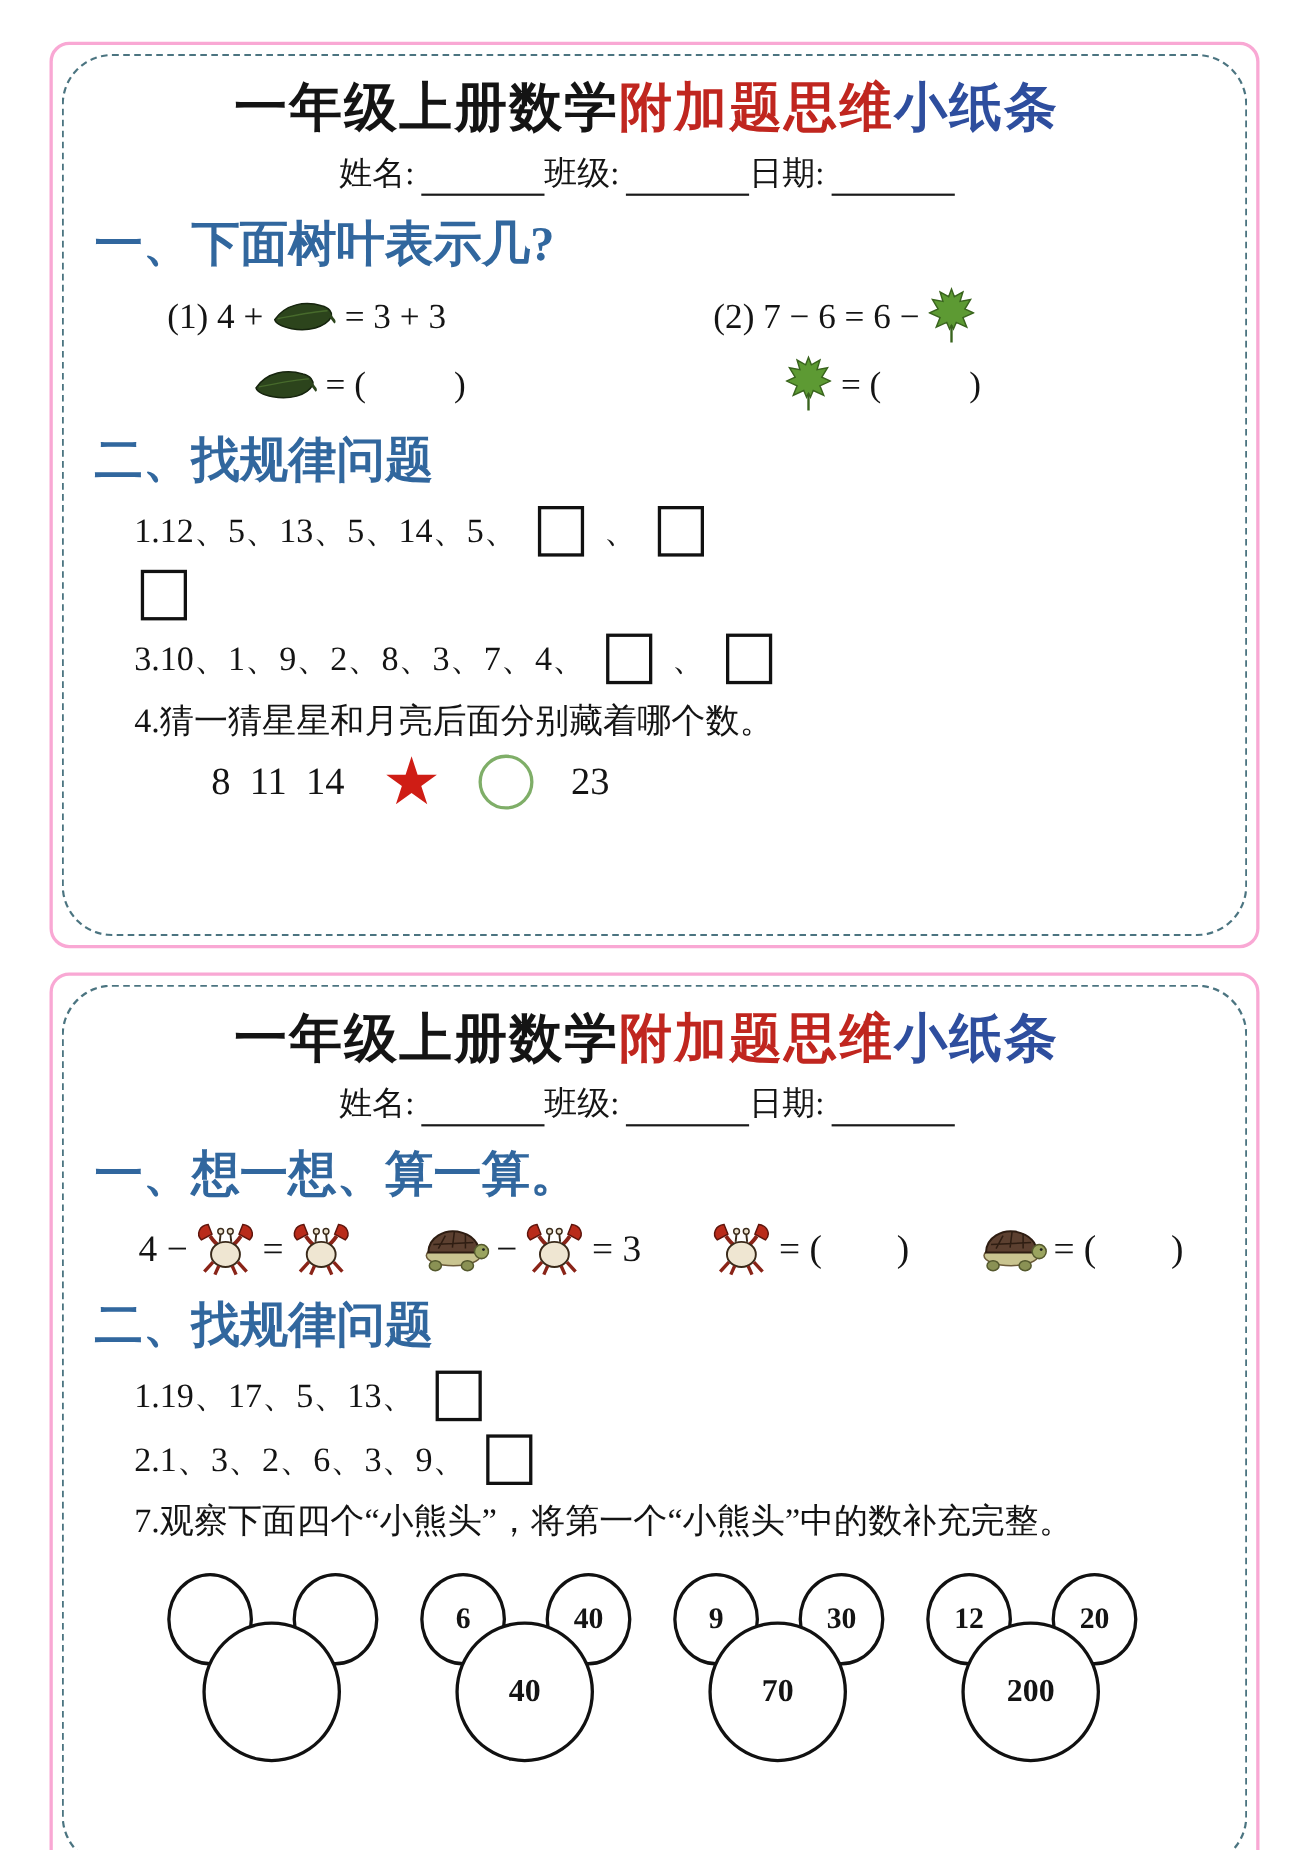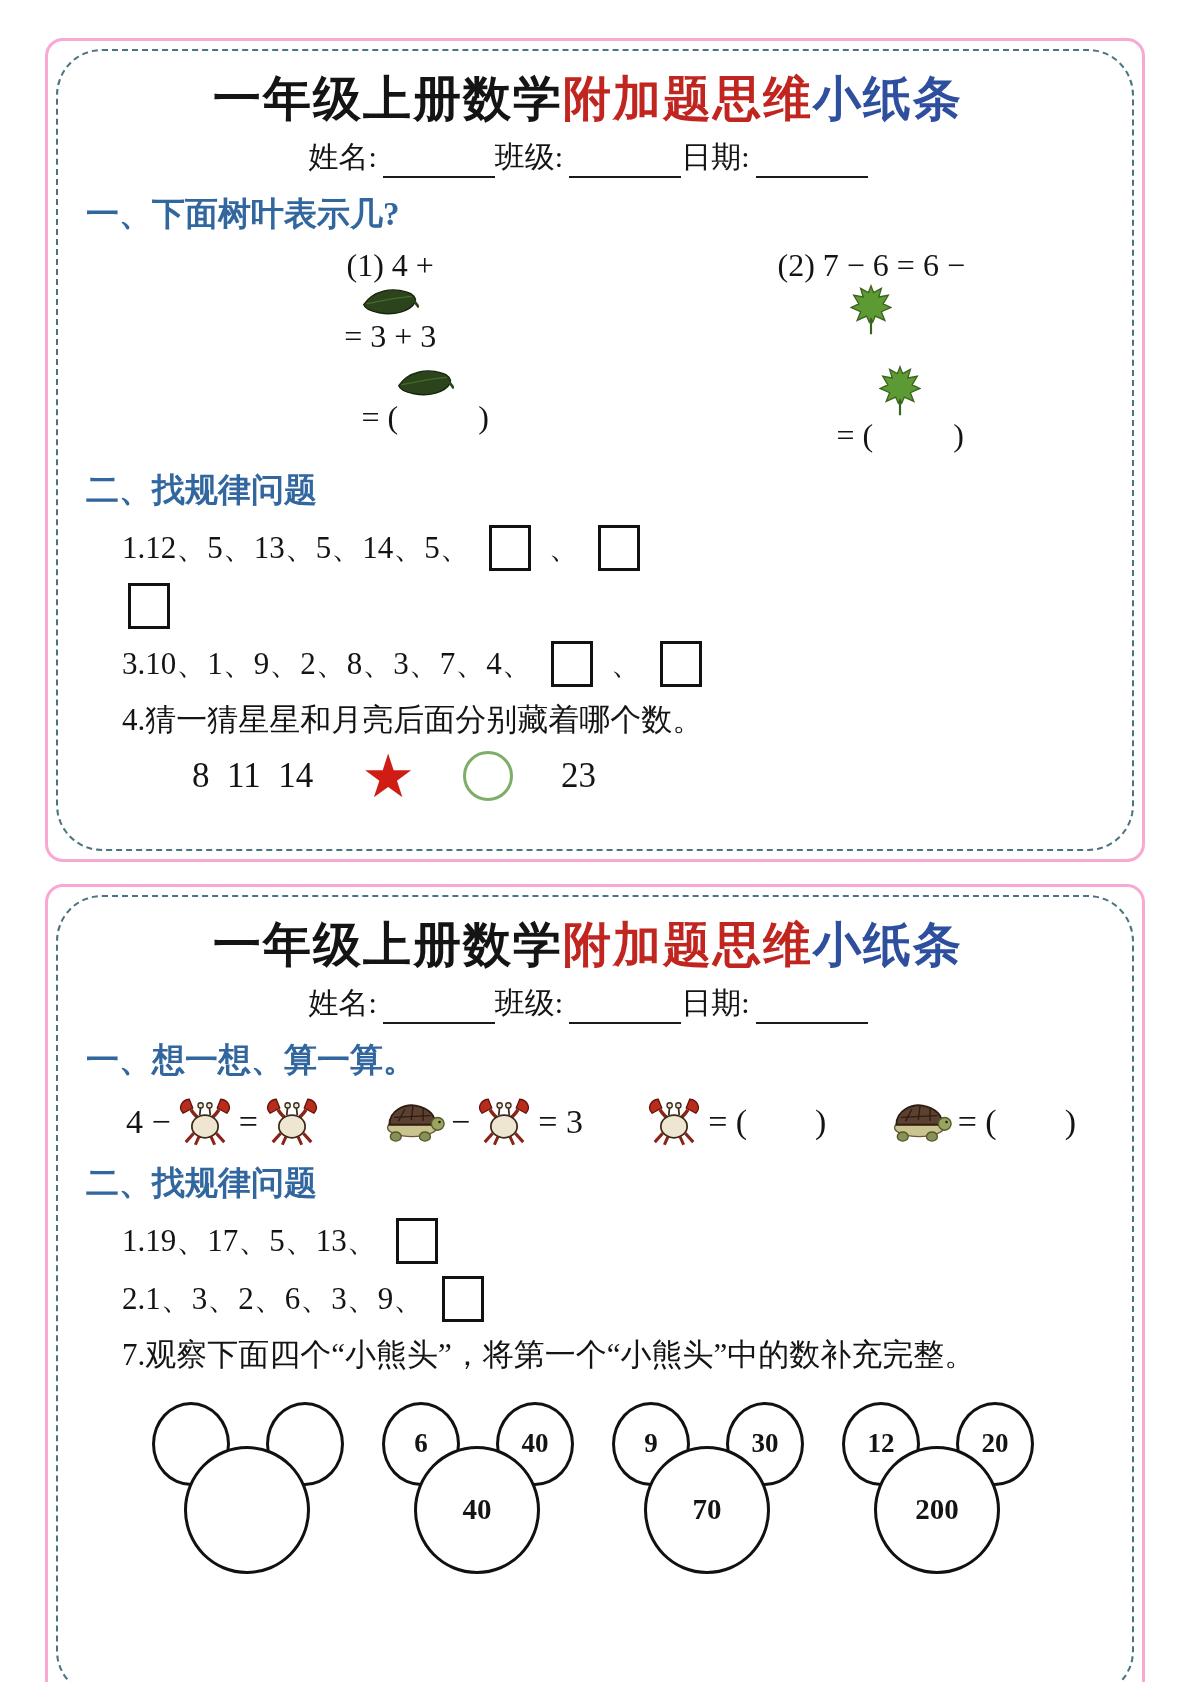--- a/index.html
+++ b/index.html
@@ -43,32 +43,32 @@
   }
   .field{display:flex;align-items:flex-end;}
   .blank{
     display:inline-block;
     width:112px;height:32px;
     border-bottom:2px solid #1a1a1a;
     margin-left:6px;
   }
   .heading{
     margin:14px 0 0 4px;
-    font-size:33px;
+    font-size:44px;
     font-weight:700;
     color:#31679e;
   }
   .pre{white-space:pre;}
   .eq-grid{
     display:grid;
     grid-template-columns:54% 46%;
     margin-top:10px;
     font-size:32px;
   }
-  .eq{display:flex;align-items:center;flex-direction:column;}
+  .eq{display:flex;align-items:center;}
   .eq .icon{display:inline-flex;margin:0 8px;}
   .ind-a{padding-left:70px;}
   .ind-b{padding-left:20px;}
   .ind-c{padding-left:140px;}
   .ind-d{padding-left:78px;}
   .prob{
     font-size:31px;
     margin:12px 0 0 40px;
     display:flex;
     align-items:center;
@@ -79,21 +79,21 @@
     width:36px;height:40px;
     border:3px solid #111;
     display:inline-block;
     margin:0 6px;
     background:#fff;
   }
   .star-row{
     display:flex;align-items:center;
     margin:10px 0 0 110px;
     font-size:35px;
-    gap:48px;
+    gap:34px;
   }
   .star{
     color:#cf1d15;
     font-size:60px;
     line-height:40px;
     font-family:"DejaVu Sans",sans-serif;
   }
   .moon{
     width:44px;height:44px;
     border:3px solid #7fae68;

